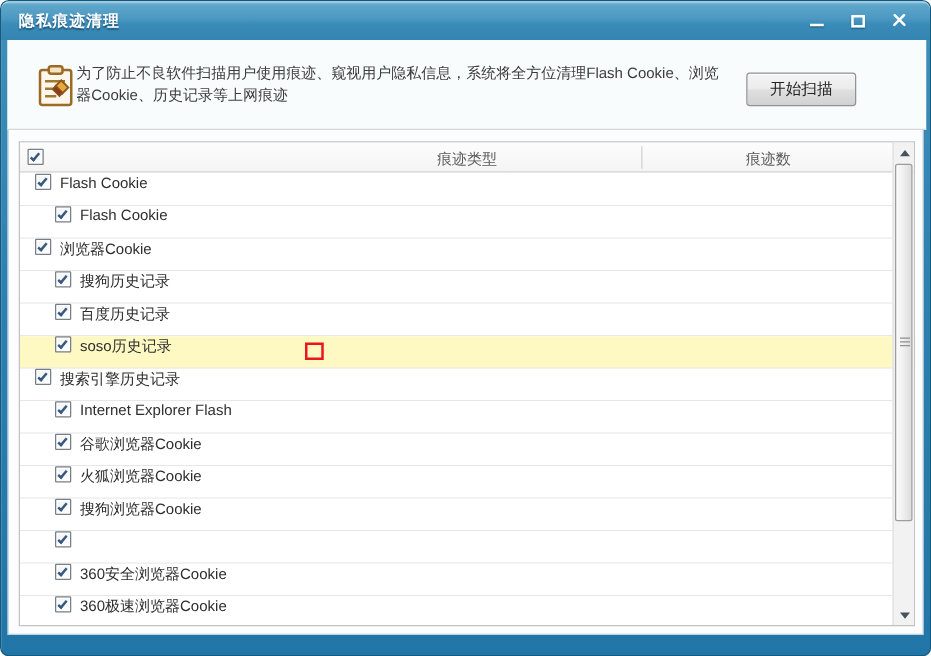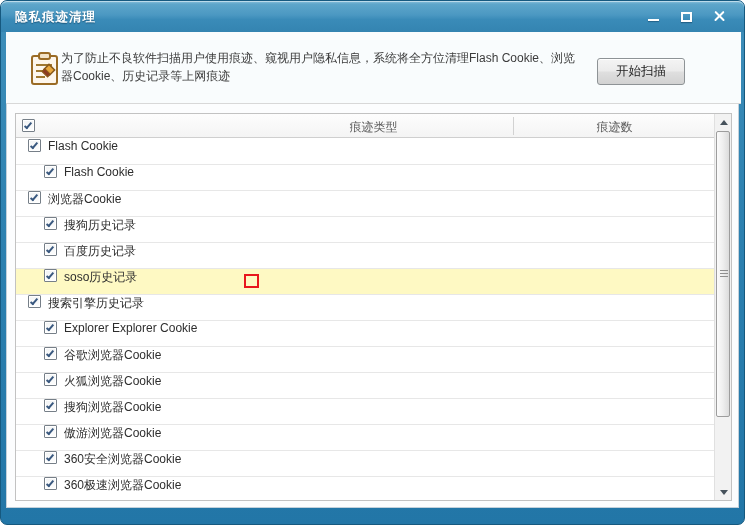--- a/index.html
+++ b/index.html
@@ -190,21 +190,21 @@
           <div class="row">
             <span class="cb">
               <span class="tick"></span>
             </span>
             <span class="rowlabel">搜索引擎历史记录</span>
           </div>
           <div class="row child">
             <span class="cb">
               <span class="tick"></span>
             </span>
-            <span class="rowlabel">Explorer Explorer Cookie</span>
+            <span class="rowlabel">Internet Explorer Flash</span>
           </div>
           <div class="row child">
             <span class="cb">
               <span class="tick"></span>
             </span>
             <span class="rowlabel">谷歌浏览器Cookie</span>
           </div>
           <div class="row child">
             <span class="cb">
               <span class="tick"></span>
@@ -214,21 +214,20 @@
           <div class="row child">
             <span class="cb">
               <span class="tick"></span>
             </span>
             <span class="rowlabel">搜狗浏览器Cookie</span>
           </div>
           <div class="row child">
             <span class="cb">
               <span class="tick"></span>
             </span>
-            <span class="rowlabel">傲游浏览器Cookie</span>
           </div>
           <div class="row child">
             <span class="cb">
               <span class="tick"></span>
             </span>
             <span class="rowlabel">360安全浏览器Cookie</span>
           </div>
           <div class="row child">
             <span class="cb">
               <span class="tick"></span>

